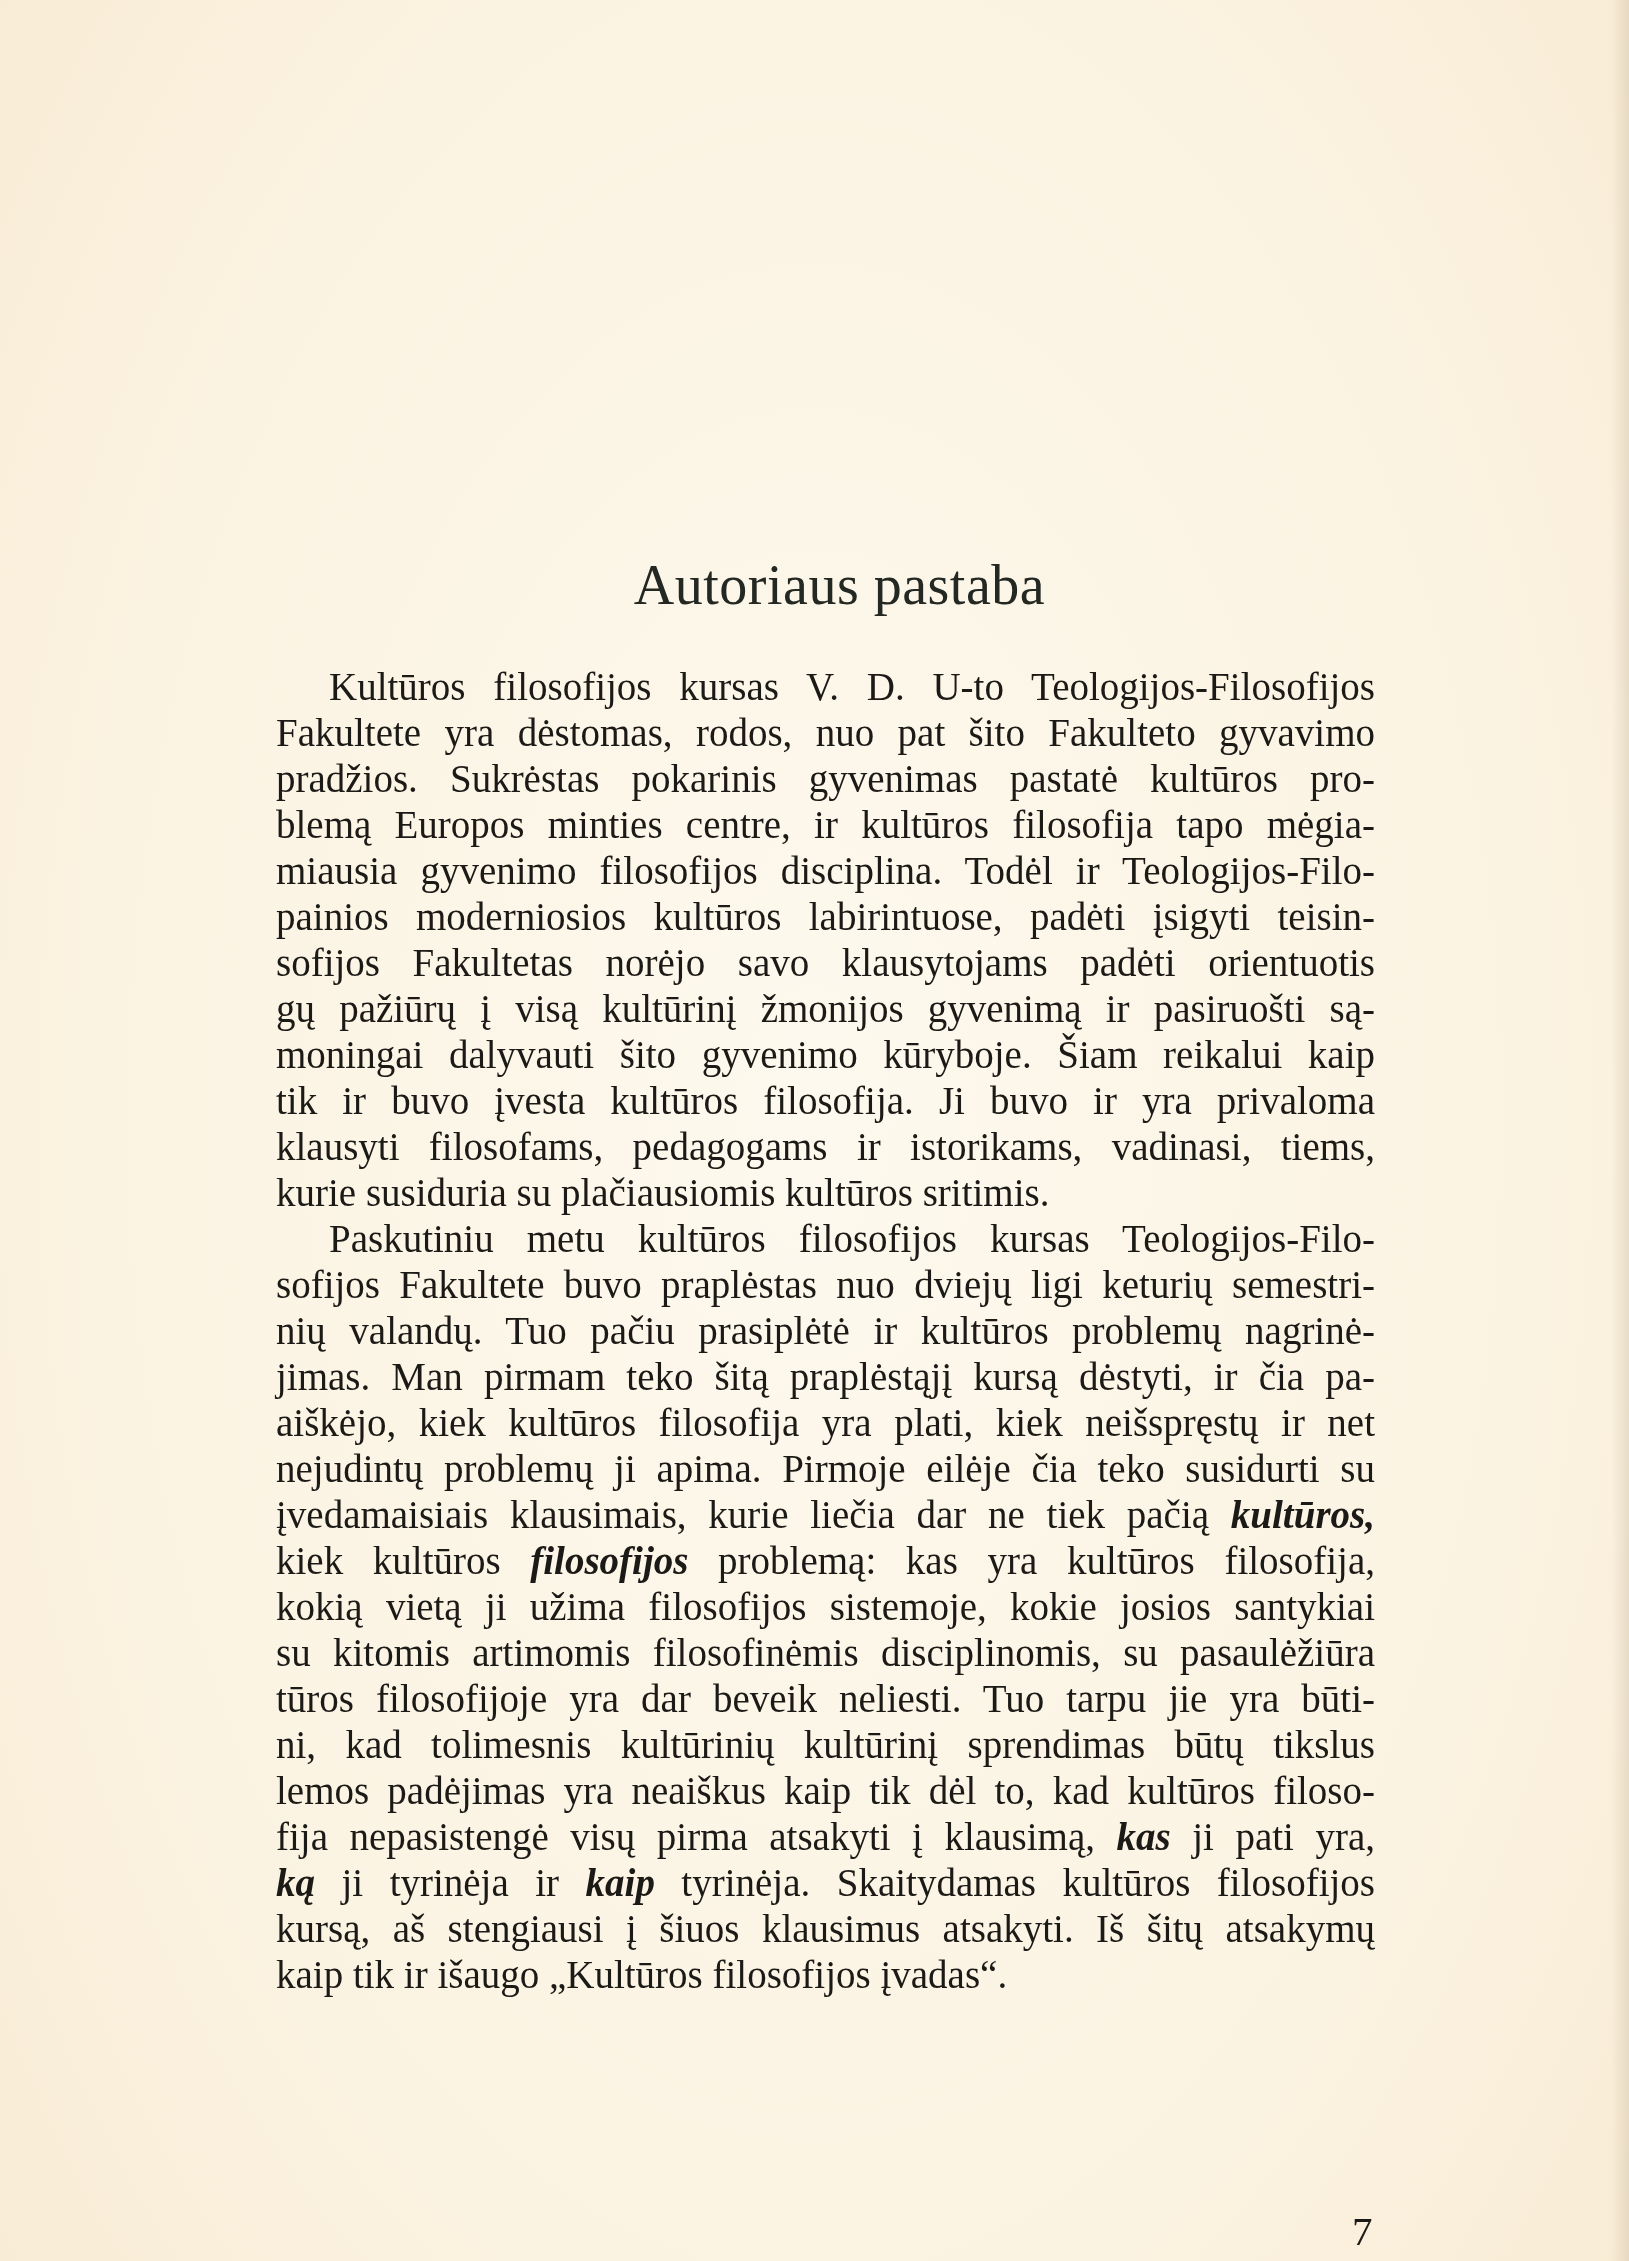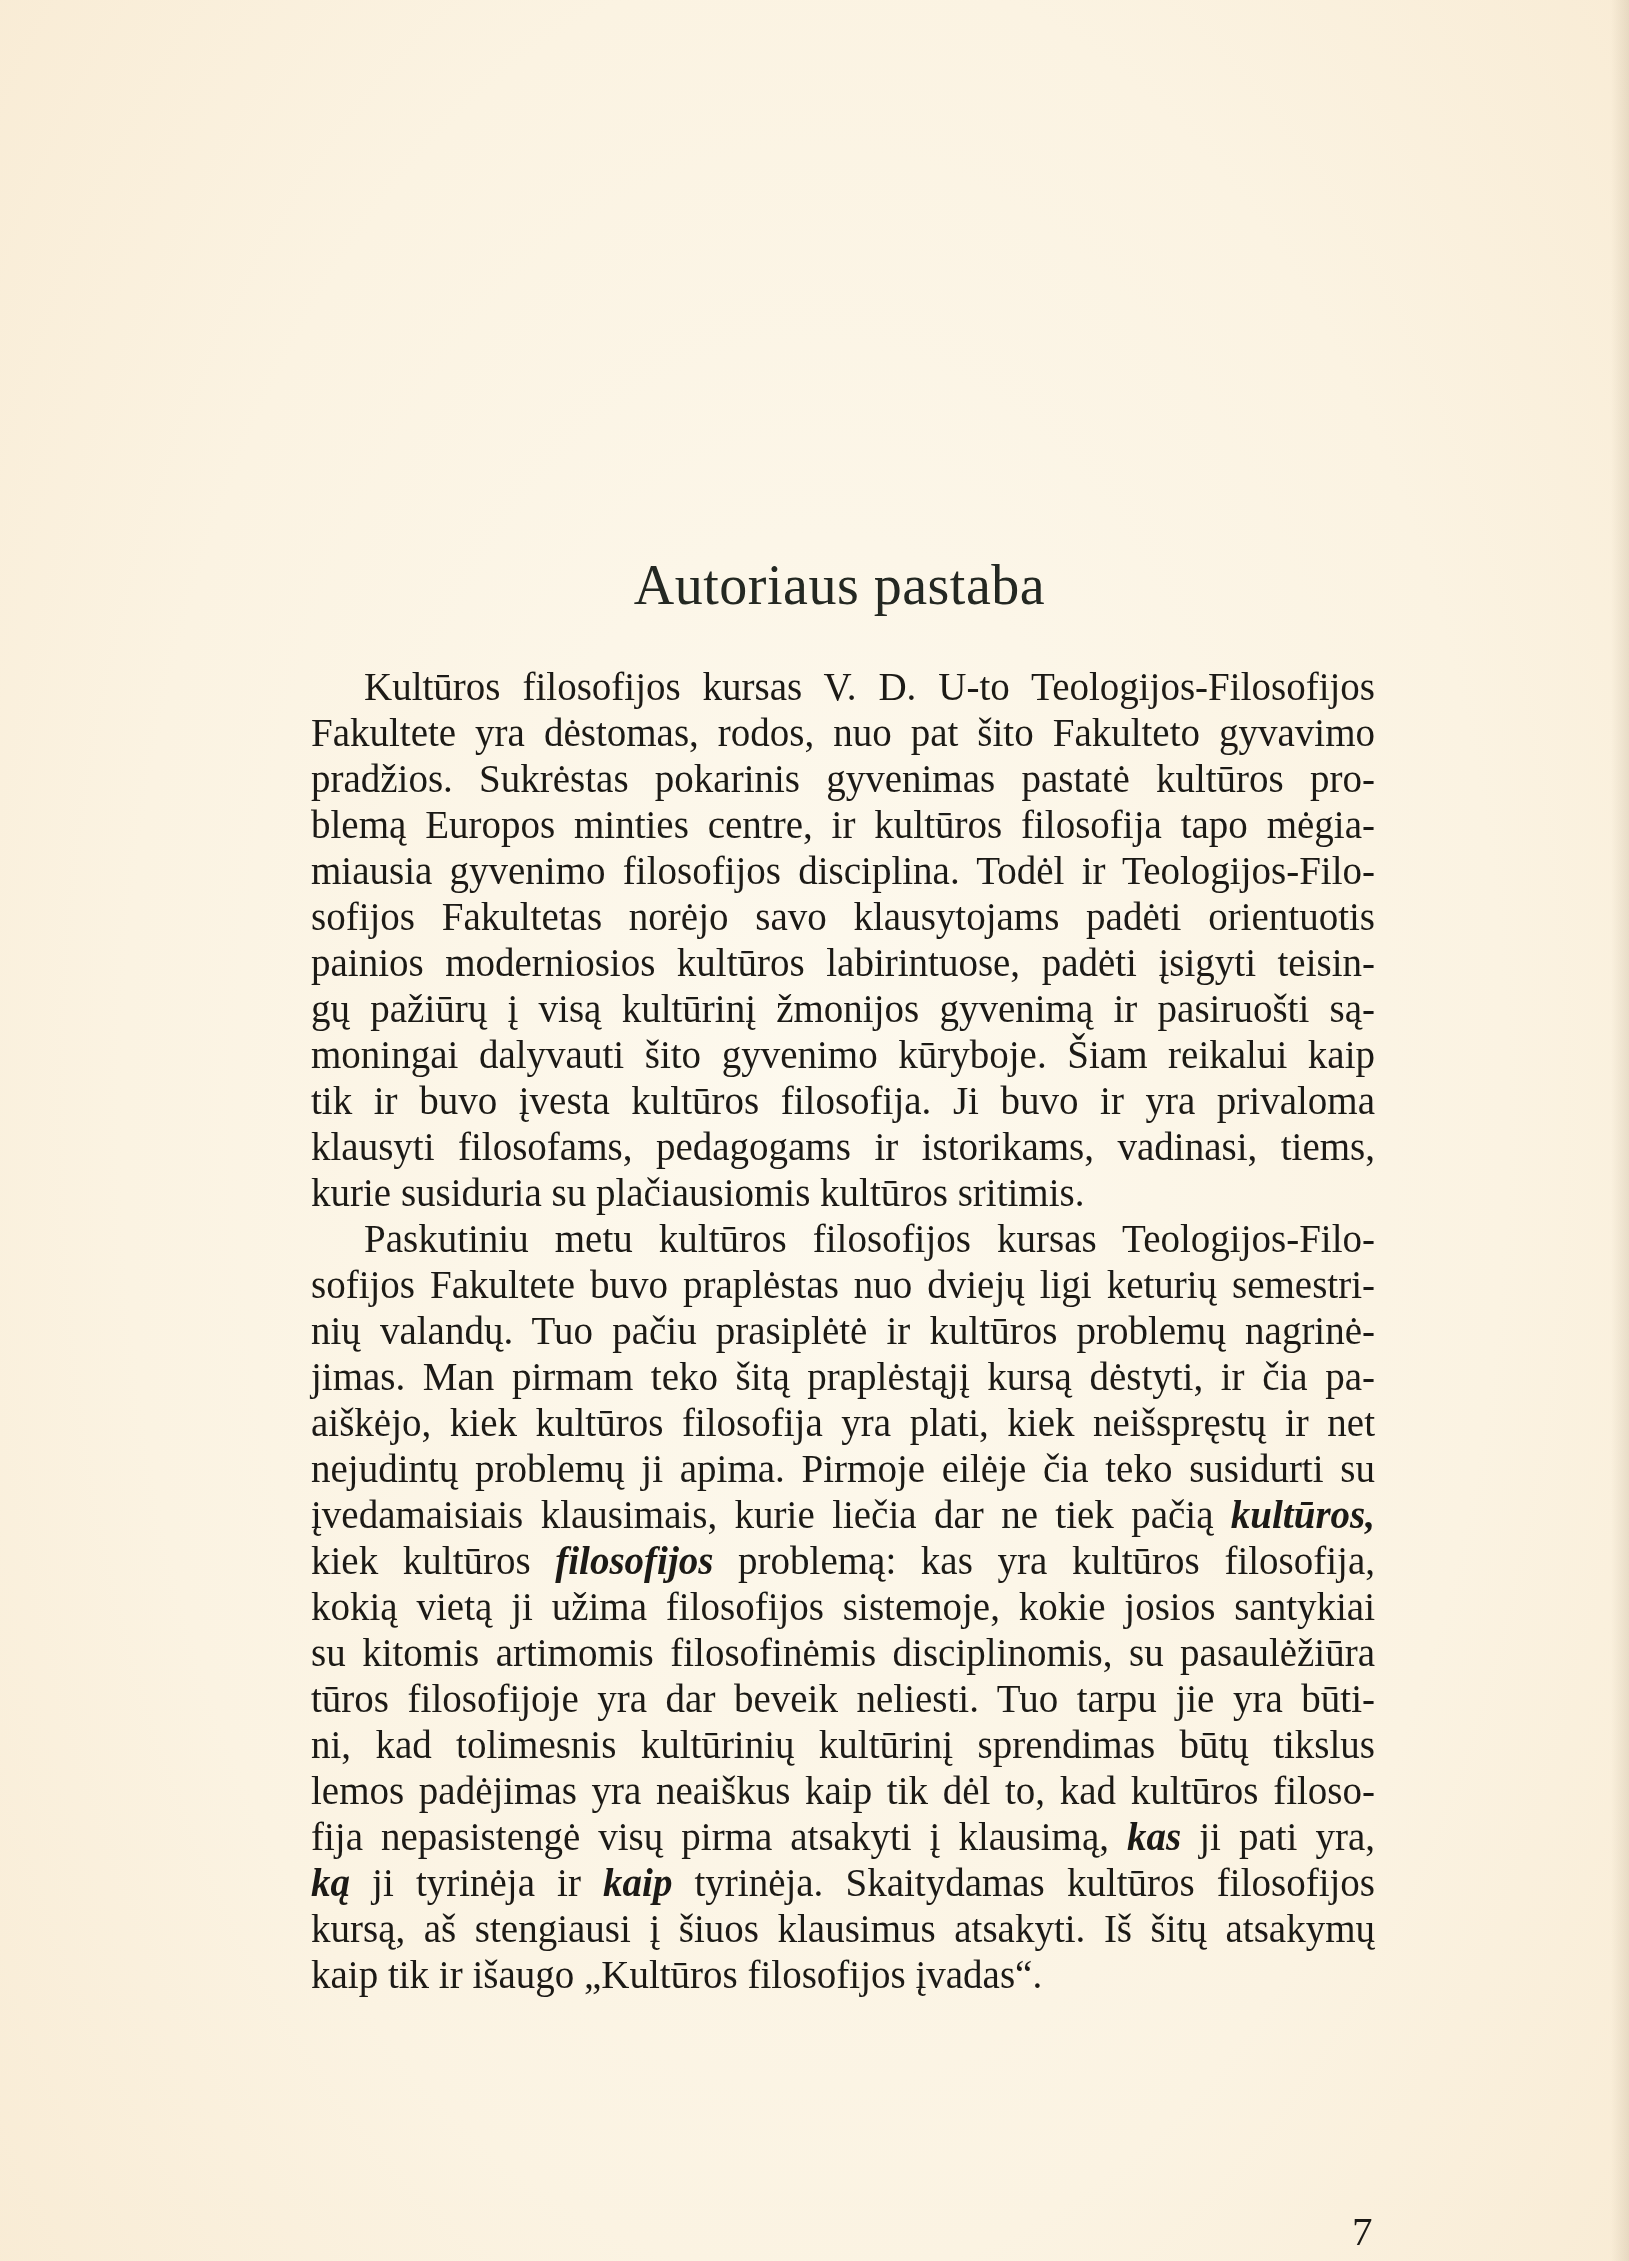--- a/index.html
+++ b/index.html
@@ -47,21 +47,20 @@
   }
   .line {
     display: block;
     height: 46px;
     font-size: 39px;
     line-height: 46px;
     text-align: justify;
     text-align-last: justify;
     white-space: nowrap;
     overflow: visible;
-    margin-left: 35px;
   }
   .line.last {
     text-align-last: left;
   }
   .line em { font-style: italic; font-weight: bold; }
   .page-number {
     position: absolute;
     left: 1352px;
     top: 2209px;
     font-size: 41px;
@@ -77,22 +76,22 @@
 <h1 class="title" style="margin:0;font-weight:normal;padding-left:25px;">Autoriaus pastaba</h1>
 
 <div class="body-text">
 
   <div>
     <span class="line" style="padding-left:53px;">Kultūros filosofijos kursas V. D. U-to Teologijos-Filosofijos</span>
     <span class="line">Fakultete yra dėstomas, rodos, nuo pat šito Fakulteto gyvavimo</span>
     <span class="line">pradžios.  Sukrėstas pokarinis gyvenimas pastatė kultūros pro-</span>
     <span class="line">blemą Europos minties centre, ir kultūros filosofija tapo mėgia-</span>
     <span class="line">miausia gyvenimo filosofijos disciplina. Todėl ir Teologijos-Filo-</span>
+    <span class="line">painios moderniosios kultūros labirintuose, padėti įsigyti teisin-</span>
     <span class="line">sofijos Fakultetas norėjo savo klausytojams padėti orientuotis</span>
-    <span class="line">painios moderniosios kultūros labirintuose, padėti įsigyti teisin-</span>
     <span class="line">gų pažiūrų į visą kultūrinį žmonijos gyvenimą ir pasiruošti są-</span>
     <span class="line">moningai dalyvauti šito gyvenimo kūryboje. Šiam reikalui kaip</span>
     <span class="line">tik ir buvo įvesta kultūros filosofija. Ji buvo ir yra privaloma</span>
     <span class="line">klausyti filosofams, pedagogams ir istorikams, vadinasi, tiems,</span>
     <span class="line last">kurie susiduria su plačiausiomis kultūros sritimis.</span>
   </div>
 
   <div>
     <span class="line" style="padding-left:53px;">Paskutiniu metu kultūros filosofijos kursas Teologijos-Filo-</span>
     <span class="line">sofijos Fakultete buvo praplėstas nuo dviejų ligi keturių semestri-</span>

